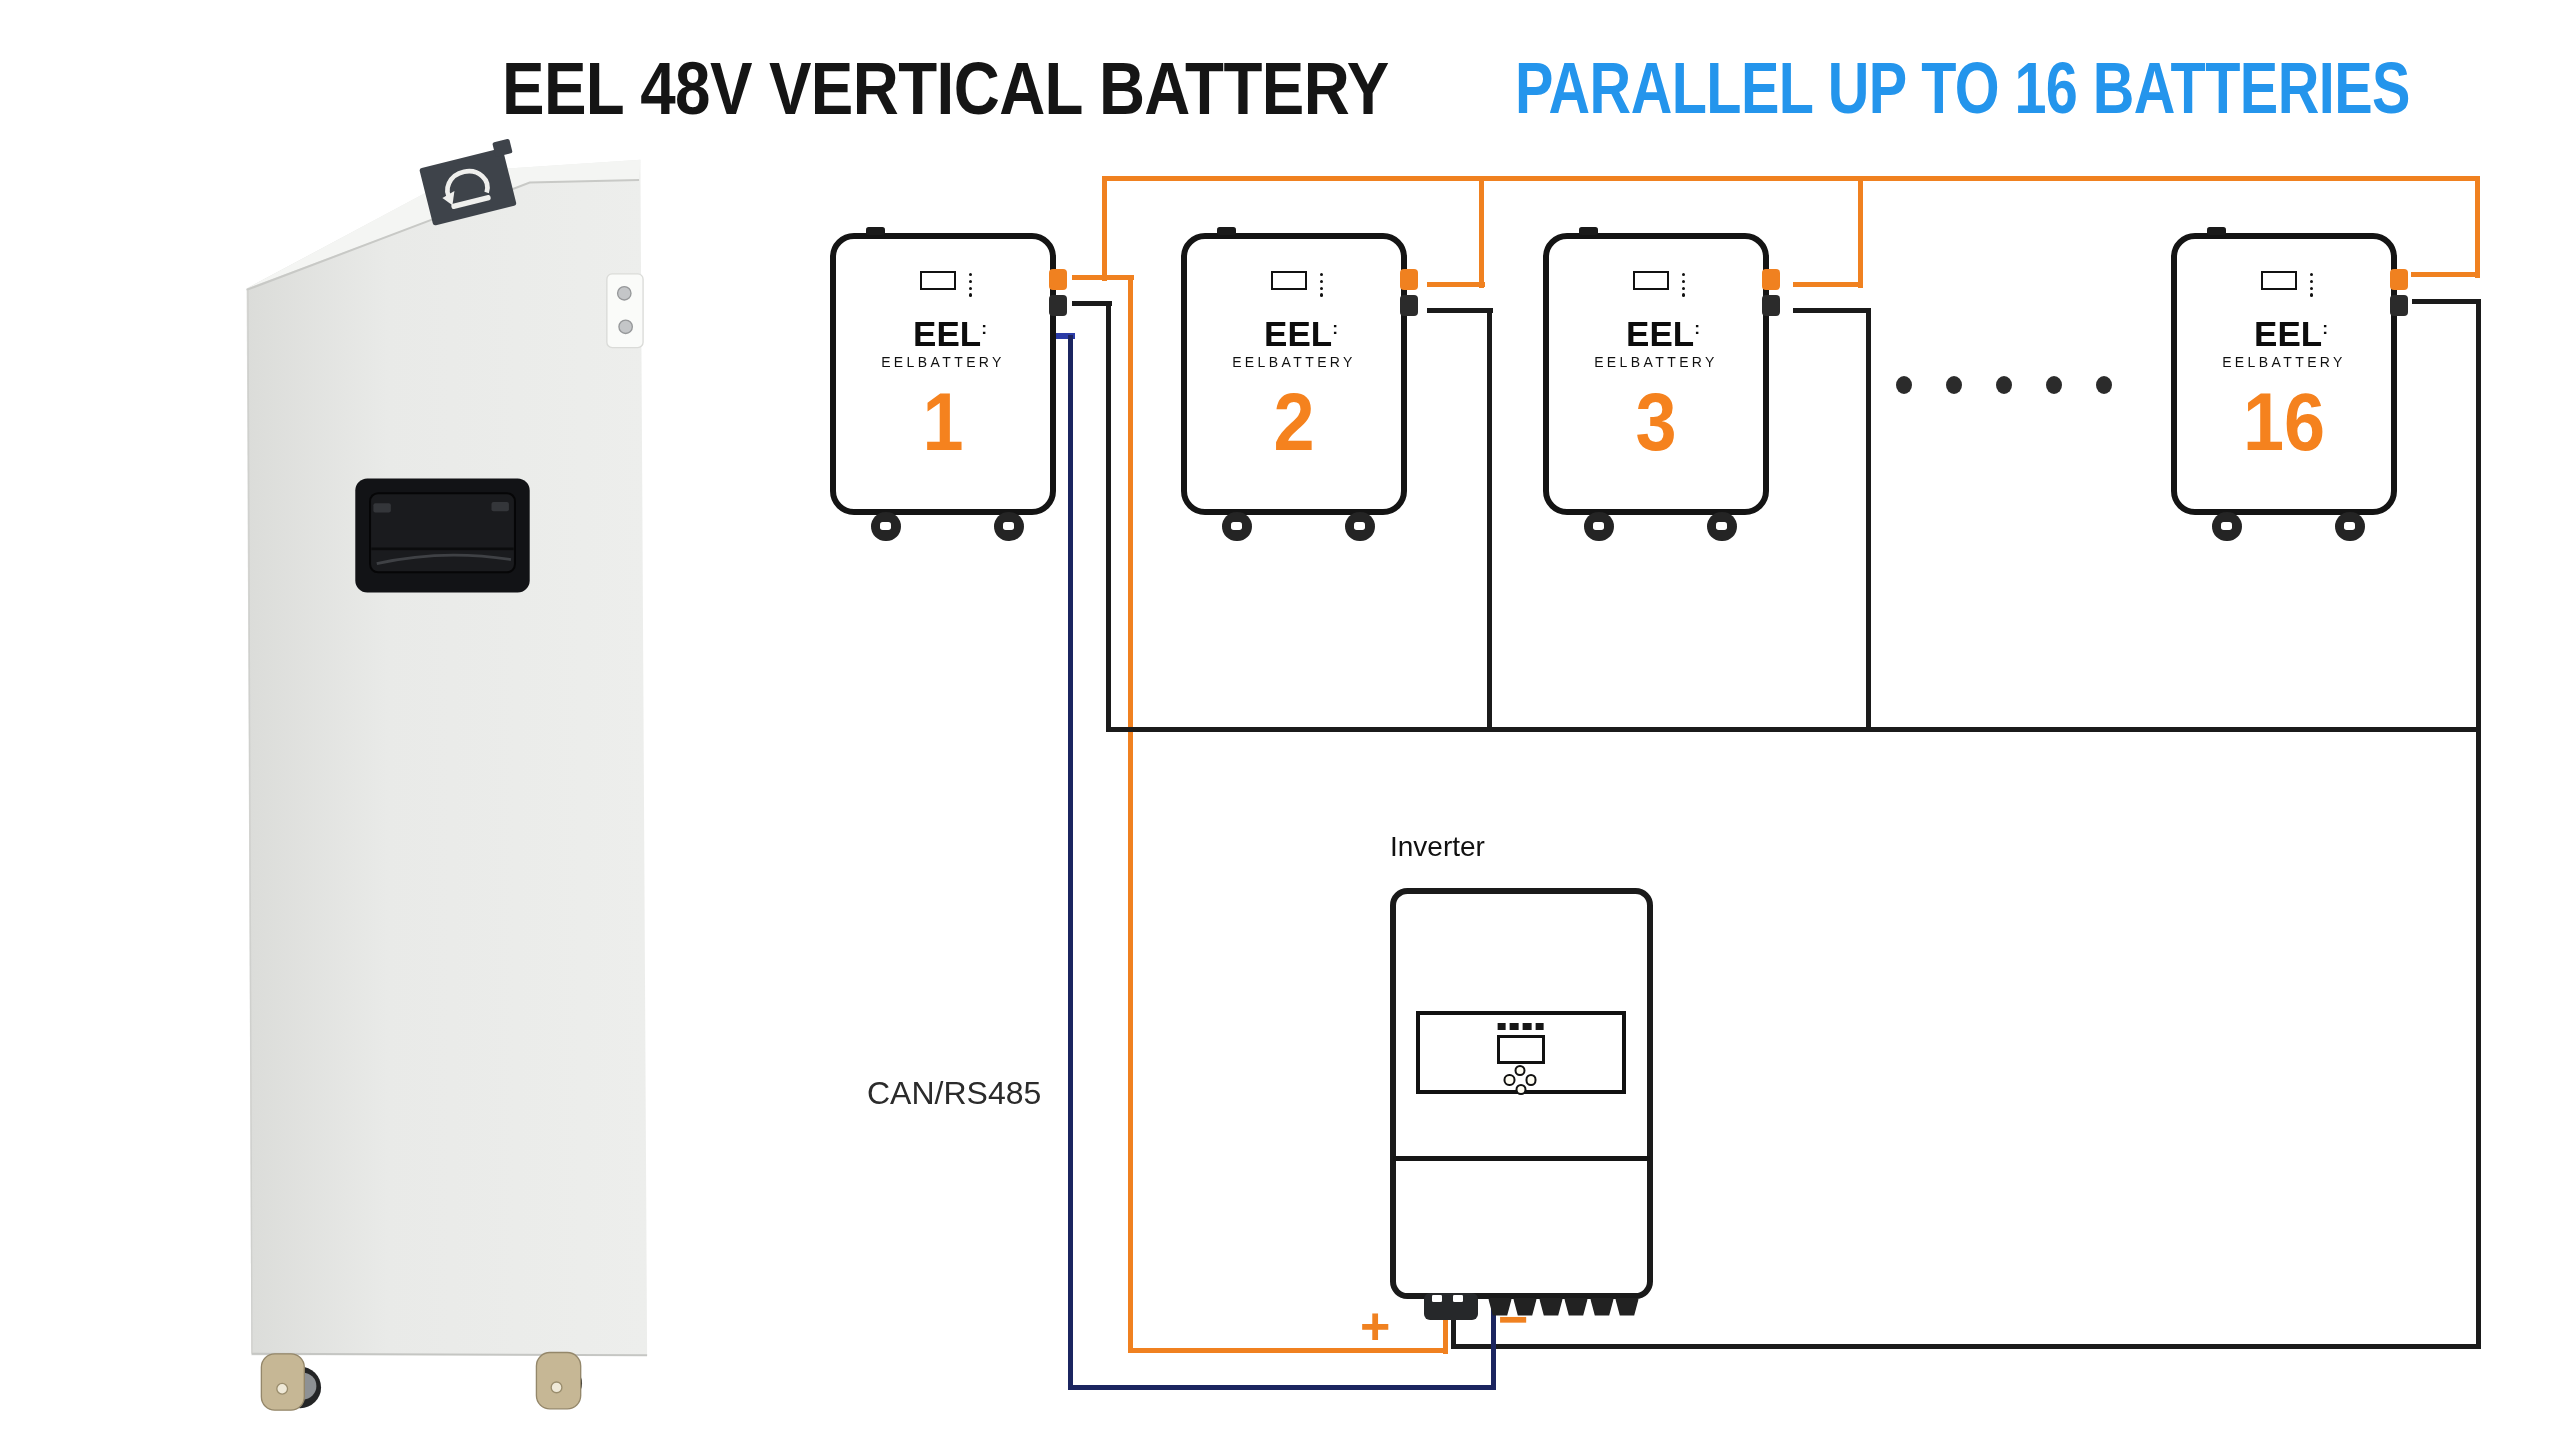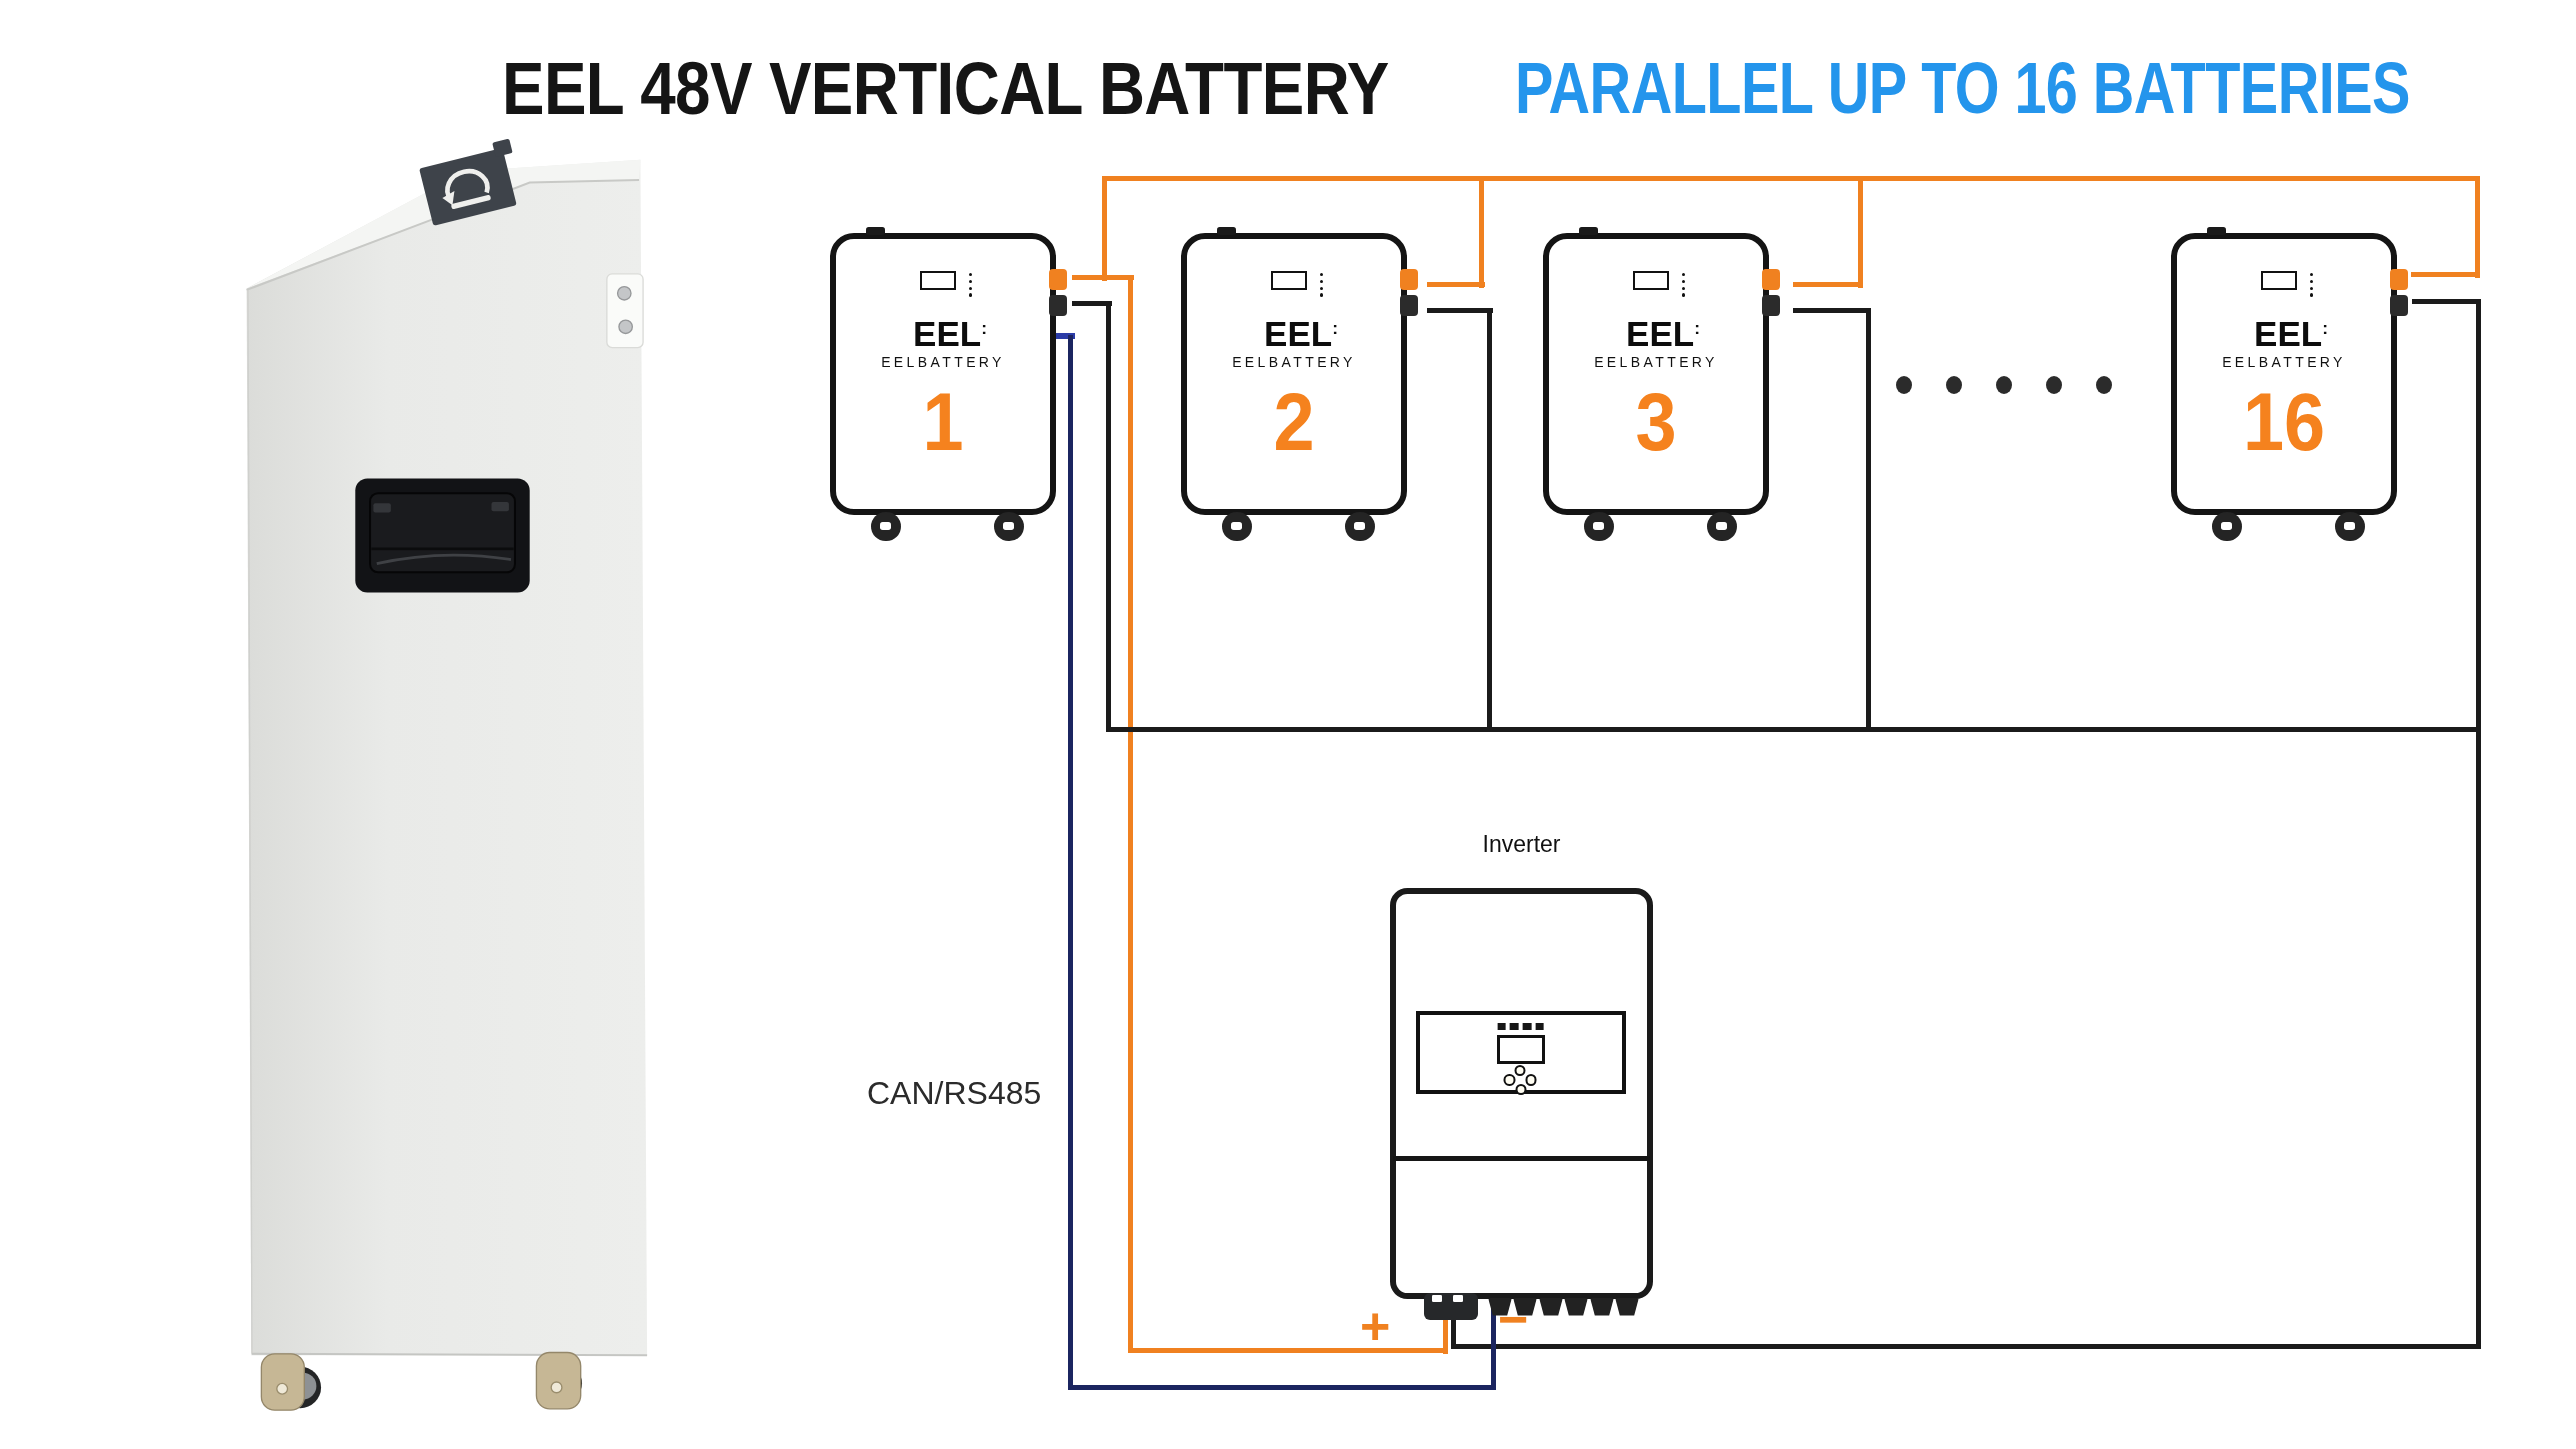--- a/index.html
+++ b/index.html
@@ -40,21 +40,21 @@
   .wk{background:var(--c-wire-black,#1B1B1B);}
   .wn{background:var(--c-navy,#1B2560);}
   .wnb{background:var(--c-navy-bright,#2B3CA8);}
 
   .pm-label{position:absolute;font-size:52px;font-weight:700;color:var(--c-orange,#F08120);line-height:1;}
   .can-label{position:absolute;left:867px;top:1075px;font-size:32px;color:#2b2b2b;letter-spacing:0;}
 
   
   .inverter{position:absolute;left:1390px;top:888px;width:263px;height:411px;box-sizing:border-box;
             background:#fff;border:6px solid #1a1a1a;border-radius:17.4px;}
-  .inv-label{position:absolute;left:1390px;top:831px;width:263px;text-align:center;font-size:23px;font-weight:500;color:#111;}
+  .inv-label{position:absolute;left:1390px;top:831px;width:263px;text-align:left;font-size:28px;font-weight:500;color:#111;}
   .inv-tab{position:absolute;top:-17.4px;width:31px;height:20px;box-sizing:border-box;border:4.7px solid #1a1a1a;border-radius:4.7px;background:#fff;z-index:-1;}
   .inv-tab.tl{left:1.3px;} .inv-tab.tr{right:0px;}
   .inv-panel{position:absolute;left:19.5px;top:117px;width:210px;height:83px;box-sizing:border-box;border:4px solid #111;}
   .inv-leds{position:absolute;left:50%;top:8px;transform:translateX(-50%);display:flex;gap:4px;}
   .inv-leds i{width:8.7px;height:7.4px;background:#161616;}
   .inv-screen{position:absolute;left:50%;top:19.5px;transform:translateX(-50%);width:48px;height:29.5px;box-sizing:border-box;border:3.4px solid #111;background:#fff;}
   .inv-btns{position:absolute;left:50%;top:50px;transform:translateX(-50%);width:35px;height:31px;}
   .inv-btns i{position:absolute;width:7.4px;height:7.4px;border:2.7px solid #111;border-radius:50%;background:#fffdf2;}
   .inv-btns .b-up{left:11.4px;top:0;} .inv-btns .b-left{left:0.7px;top:9.4px;}
   .inv-btns .b-right{left:22px;top:9.4px;} .inv-btns .b-down{left:12px;top:19px;}

